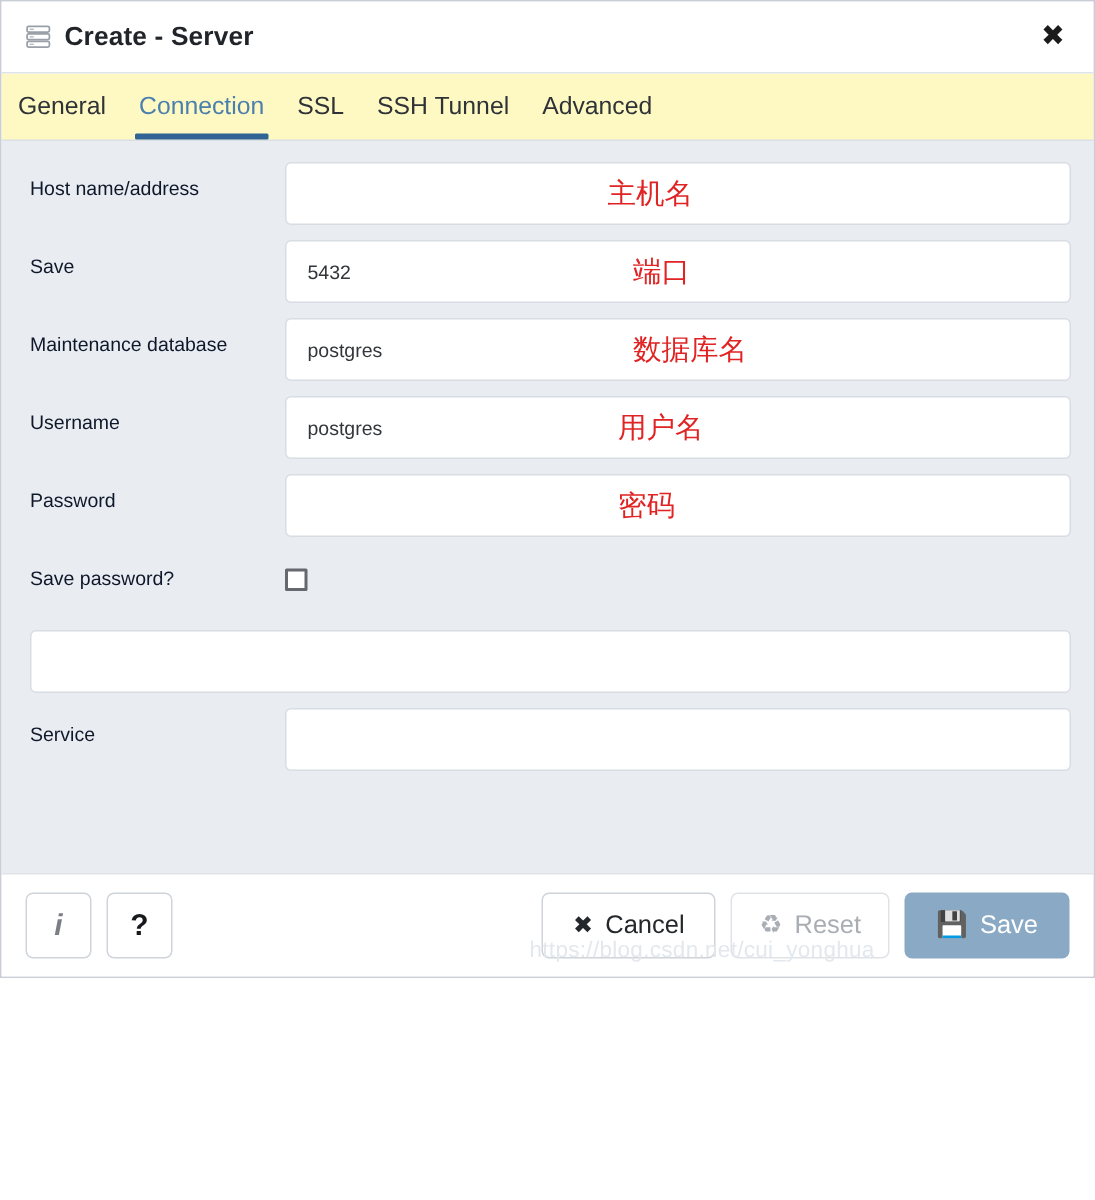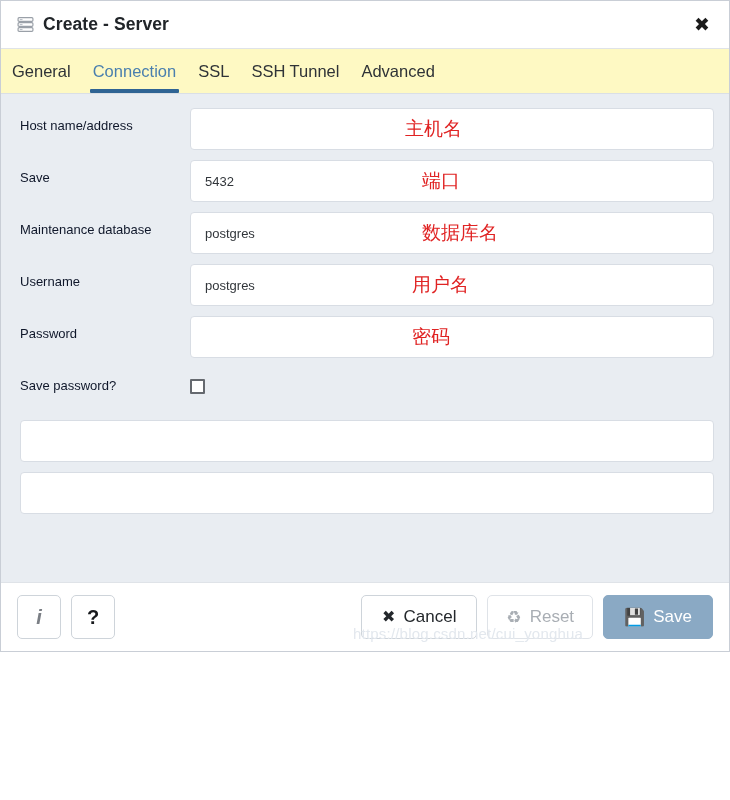--- a/index.html
+++ b/index.html
@@ -336,20 +336,21 @@
       </div>
     </div>
 
     <div class="form-row">
       <div class="field-wrap">
         <input class="field" type="text" value="" style="">
       </div>
     </div>
 
     <div class="form-row">
+      <div class="label">Service</div>
       <div class="field-wrap">
         <input class="field" type="text" value="" style="">
       </div>
     </div>
 
   </div>
 
   <div class="footer">
     <div class="footer-left">
       <button class="btn square info-btn">i</button>

